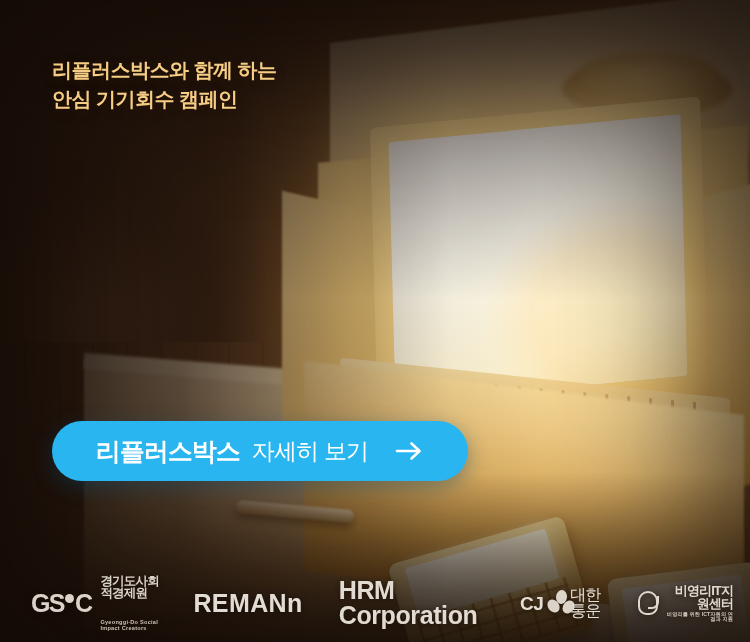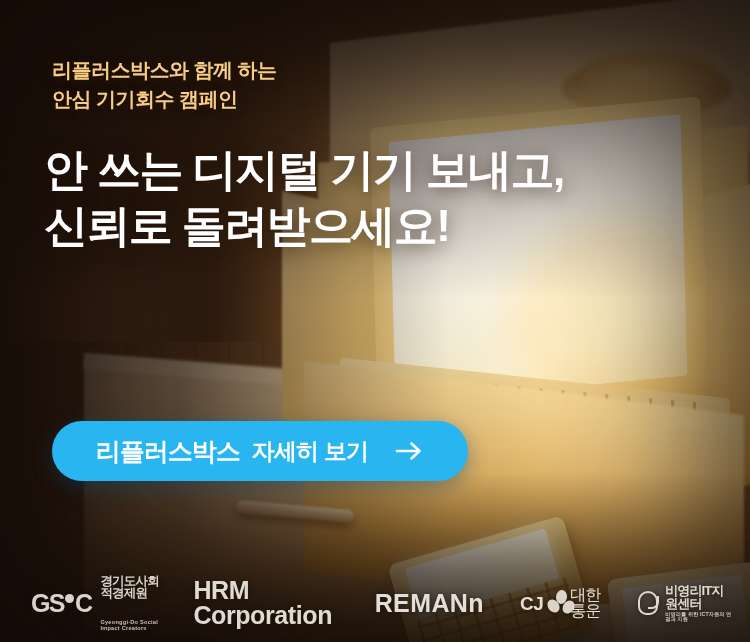--- a/index.html
+++ b/index.html
@@ -266,21 +266,21 @@
     border:none;
     display:flex; align-items:center; justify-content:center; gap:12px;
     cursor:pointer;
     box-shadow:0 6px 20px rgba(12,70,104,0.42);
     padding:1px 22px;
   }
   .cta-strong {
     font-size:25px; font-weight:800; color:#ffffff; letter-spacing:-1px;
   }
   .cta-rest {
-    font-size:23px; font-weight:700; color:#ffffff; letter-spacing:-0.8px;
+    font-size:23px; font-weight:400; color:#ffffff; letter-spacing:-0.8px;
   }
   .cta-arrow {
     display:flex; align-items:center; margin-left:14px;
   }
   .cta-arrow svg { display:block; }
 
   
   .logobar {
     position:absolute; left:7px; bottom:0; width:750px; height:78px;
     display:flex; align-items:center; justify-content:center; gap:0;
@@ -341,21 +341,21 @@
   }
   .npo-cloud {
     position:absolute; inset:0;
     border:2.2px solid #ece5da; border-radius:13px 13px 11px 11px;
   }
   .npo-hook {
     position:absolute; left:10px; top:5px; width:11px; height:13px;
     border:2.2px solid #ece5da; border-left:none; border-top:none;
     border-radius:0 0 7px 0;
   }
-  .npo-txt { display:flex; flex-direction:column; gap:2px; }
+  .npo-txt { display:flex; flex-direction:column; gap:2px;text-align:right; }
   .npo-kr { font-size:13px; font-weight:800; color:#ece5da; letter-spacing:-0.9px; line-height:1; }
   .npo-sub { font-size:5.2px; font-weight:600; color:#ddd3c6; letter-spacing:0.1px; line-height:1; }
 </style>
 </head>
 <body>
 
 <div class="banner">
 
   <div class="photo">
     <div class="bg-room"></div>
@@ -405,22 +405,20 @@
     <div class="scrim-top"></div>
     <div class="scrim-bottom"></div>
     <div class="vignette"></div>
   </div>
 
   <div class="content">
 
     <div class="eyebrow">리플러스박스와 함께 하는
 안심 기기회수 캠페인</div>
 
-    <h1 class="headline">안 쓰는 디지털 기기 보내고,
-신뢰로 돌려받으세요!</h1>
 
     <button class="cta">
       <span class="cta-strong">리플러스박스</span>
       <span class="cta-rest">자세히 보기</span>
       <span class="cta-arrow">
         <svg width="30" height="22" viewBox="0 0 30 22" fill="none" aria-hidden="true">
           <path d="M3 11 H25" stroke="#ffffff" stroke-width="2.6" stroke-linecap="round"></path>
           <path d="M17.5 3.5 L25.5 11 L17.5 18.5" stroke="#ffffff" stroke-width="2.6" stroke-linecap="round" stroke-linejoin="round" fill="none"></path>
         </svg>
       </span>
@@ -433,26 +431,26 @@
           <span>GS</span>
             <span class="gsic-dot"></span>
             <span>C</span>
         </span>
         <span class="gsic-txt">
           <span class="gsic-kr">경기도사회적경제원</span>
           <span class="gsic-en">Gyeonggi-Do Social Impact Creators</span>
         </span>
       </div>
 
+      <div class="logo" id="logo-remann">
+        <span class="remann">REMANn</span>
+      </div>
+
       <div class="logo" id="logo-hrm">
         <span class="hrm">HRM Corporation</span>
-      </div>
-
-      <div class="logo" id="logo-remann">
-        <span class="remann">REMANn</span>
       </div>
 
       <div class="logo" id="logo-cj">
         <span class="cj-word">CJ</span>
         <span class="cj-blossom">
           <span class="cj-p1"></span>
             <span class="cj-p2"></span>
             <span class="cj-p3"></span>
         </span>
         <span class="cj-kr">대한통운</span>

